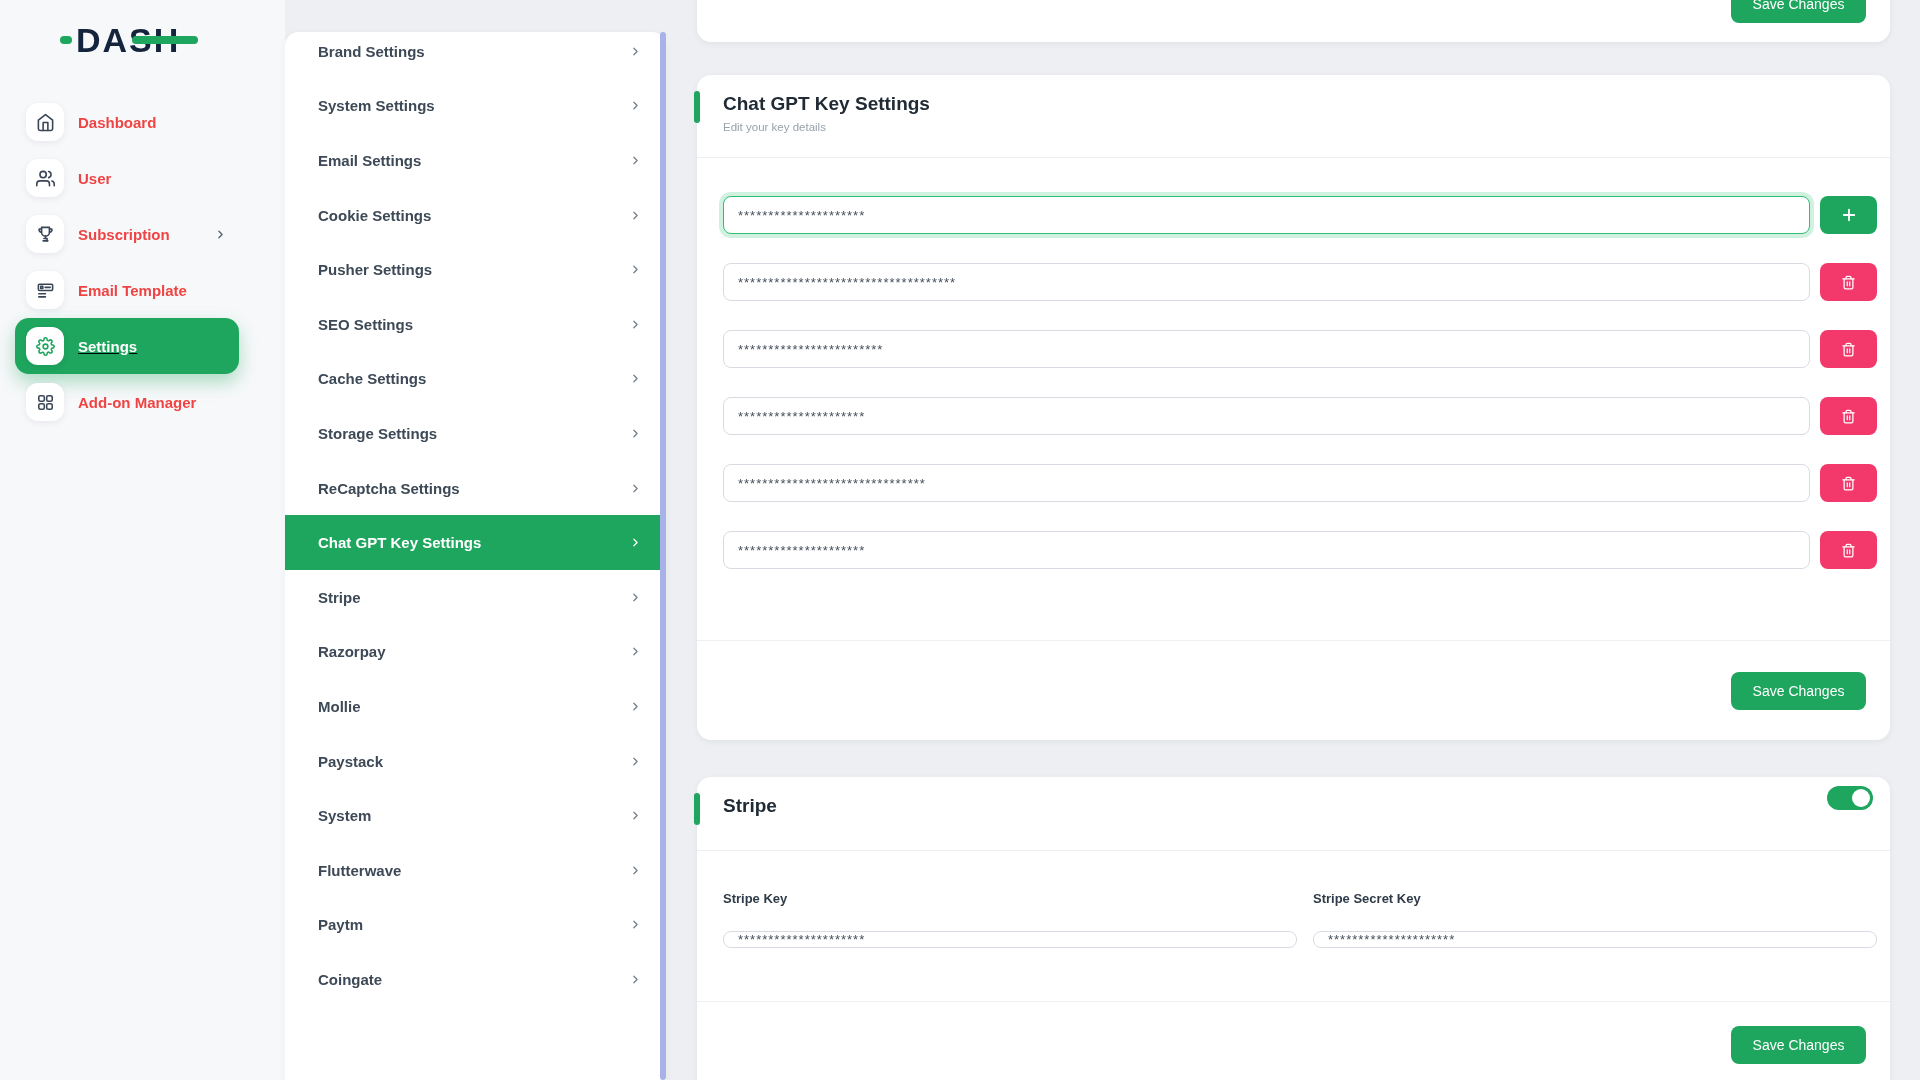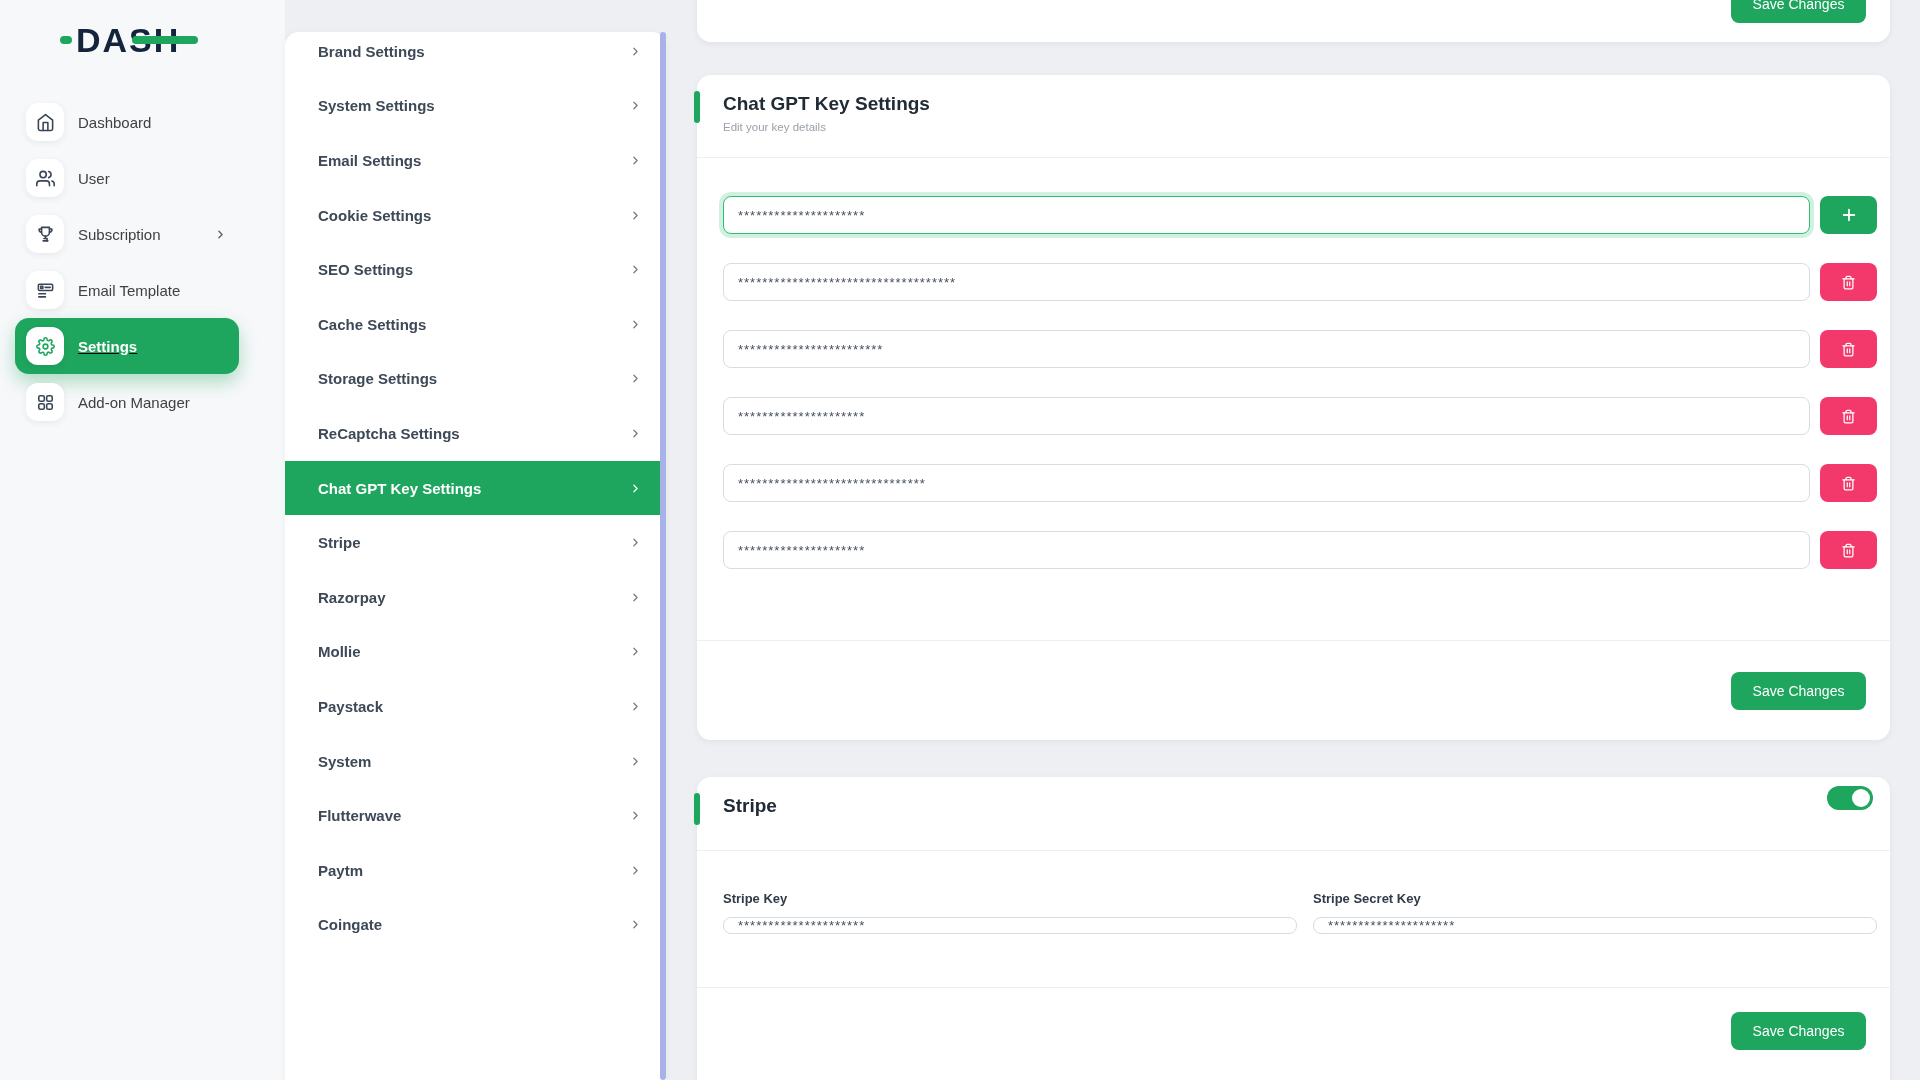--- a/index.html
+++ b/index.html
@@ -14,21 +14,21 @@
   .logo-dot{width:12px;height:8px;border-radius:4px;background:#1ea55e;margin-right:4px;}
   .logo-text{font-size:34px;font-weight:800;color:#14243c;letter-spacing:2px;position:relative;line-height:40px;}
   .logo-bar{position:absolute;left:72px;top:16px;width:66px;height:8px;border-radius:4px;background:#1ea55e;}
   .nav{position:absolute;top:94px;left:0;right:0;}
   .nav-item{height:56px;display:flex;align-items:center;padding-left:26px;position:relative;cursor:pointer;}
   .nav-item.active{margin:0 46px 0 15px;padding-left:11px;background:#1ea55e;border-radius:14px;
     box-shadow:0 8px 18px rgba(30,165,94,.35);text-decoration:underline;}
   .nav-tile{width:38px;height:38px;background:#ffffff;border-radius:12px;display:flex;align-items:center;
     justify-content:center;box-shadow:0 2px 6px rgba(40,50,70,.08);flex:0 0 auto;color:#3a4656;}
   .nav-item.active .nav-tile{color:#1ea55e;}
-  .nav-label{margin-left:14px;font-size:15px;color:#404040;}
+  .nav-label{margin-left:14px;font-size:15px;color:#ef4444;font-weight:bold;}
   .nav-item.active .nav-label{color:#ffffff;font-weight:700;}
   .nav-chevron{position:absolute;left:214px;color:#55606c;display:flex;}
   
   .settings-panel{position:absolute;left:285px;top:32px;width:381px;height:1048px;background:#ffffff;
     border-radius:14px 14px 0 0;box-shadow:0 2px 8px rgba(40,50,70,.05);overflow:hidden;font-weight:bold;}
   .snav{margin-top:-8px;}
   .snav-item{height:54.6px;display:flex;align-items:center;padding:0 24px 0 33px;cursor:pointer;position:relative;}
   .snav-label{font-size:15px;color:#3d4956;flex:1;}
   .snav-chevron{color:#6f7a87;display:flex;}
   .snav-item.active{background:#1ea55e;}
@@ -63,21 +63,21 @@
   .card-footer{position:absolute;left:0;right:0;bottom:0;height:100px;border-top:1px solid #edeff2;
     display:flex;align-items:center;justify-content:flex-end;padding-right:24px;box-sizing:border-box;}
   .btn-save{width:135px;height:38px;background:#1ea55e;border:none;border-radius:8px;color:#ffffff;
     font-size:14px;font-family:"Liberation Sans",sans-serif;display:flex;align-items:center;justify-content:center;cursor:pointer;}
   .toggle{position:absolute;right:17px;top:9px;width:46px;height:24px;border-radius:12px;background:#1ea55e;cursor:pointer;}
   .toggle-knob{position:absolute;right:3px;top:3px;width:18px;height:18px;border-radius:50%;background:#ffffff;}
   .stripe-body{padding:40px 13px 0 26px;display:flex;gap:16px;}
   .stripe-field{display:flex;flex-direction:column;}
   .stripe-field.f1{width:574px;}
   .stripe-field.f2{width:564px;}
-  .field-label{font-size:13px;font-weight:700;color:#2f3b48;margin-bottom:11px;}
+  .field-label{font-size:13px;font-weight:700;color:#2f3b48;margin-bottom:25px;}
   .stripe-divider{margin-top:53px;}
   .stripe-footer-row{display:flex;justify-content:flex-end;padding:24px 24px 0 0;}
   svg{display:block;}
 </style>
 </head>
 <body>
 
 <div class="left-sidebar">
   <div class="logo">
     <span class="logo-dot"></span>
@@ -194,20 +194,28 @@
     </div>
     <div class="snav-item">
       <span class="snav-label">Cookie Settings</span>
       <span class="snav-chevron">
           <svg width="13" height="13" viewBox="0 0 24 24" fill="none" stroke="currentColor" stroke-width="2.2" stroke-linecap="round" stroke-linejoin="round">
             <polyline points="9 6 15 12 9 18"></polyline>
           </svg>
         </span>
     </div>
     <div class="snav-item">
+      <span class="snav-label">Pusher Settings</span>
+      <span class="snav-chevron">
+          <svg width="13" height="13" viewBox="0 0 24 24" fill="none" stroke="currentColor" stroke-width="2.2" stroke-linecap="round" stroke-linejoin="round">
+            <polyline points="9 6 15 12 9 18"></polyline>
+          </svg>
+        </span>
+    </div>
+    <div class="snav-item">
       <span class="snav-label">SEO Settings</span>
       <span class="snav-chevron">
           <svg width="13" height="13" viewBox="0 0 24 24" fill="none" stroke="currentColor" stroke-width="2.2" stroke-linecap="round" stroke-linejoin="round">
             <polyline points="9 6 15 12 9 18"></polyline>
           </svg>
         </span>
     </div>
     <div class="snav-item">
       <span class="snav-label">Cache Settings</span>
       <span class="snav-chevron">

